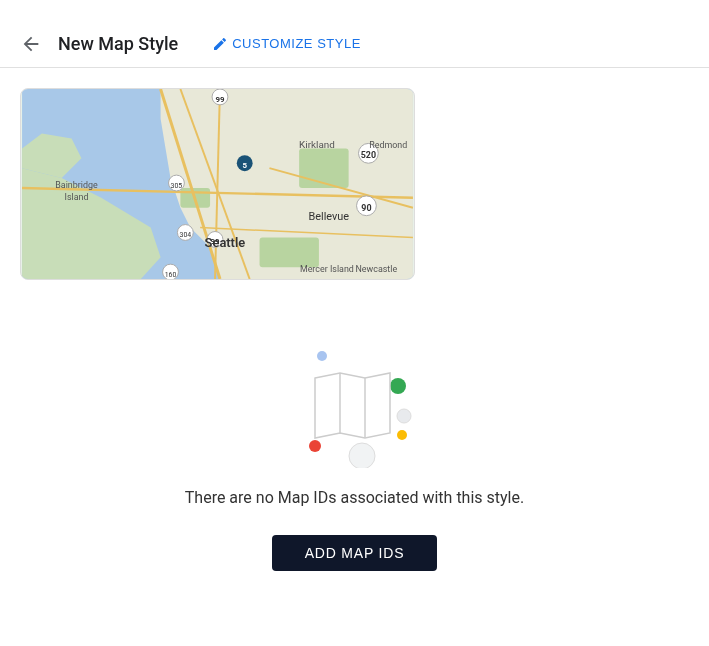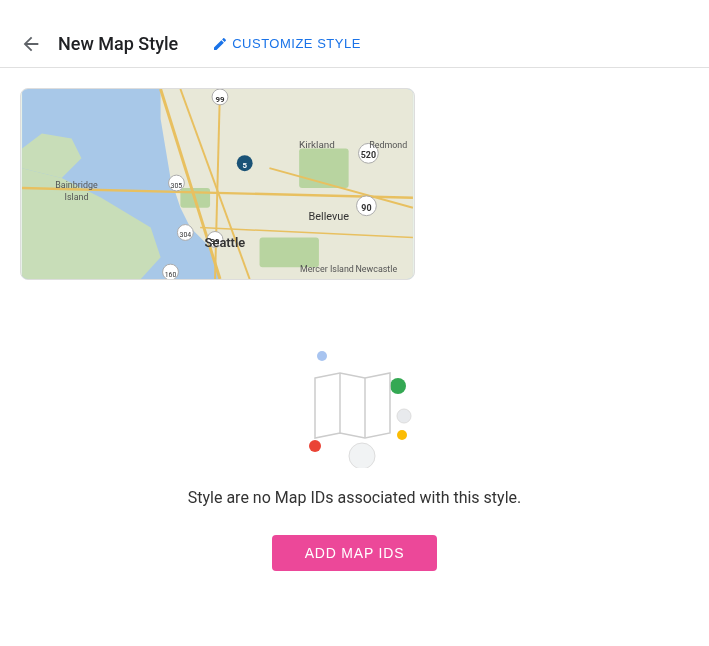--- a/index.html
+++ b/index.html
@@ -100,21 +100,21 @@
     }
 
     .empty-text {
       font-size: 16px;
       color: #333;
       margin-bottom: 28px;
       text-align: center;
     }
 
     .add-map-btn {
-      background: #ec4899;
+      background: #0f172a;
       color: #fff;
       border: none;
       border-radius: 4px;
       padding: 10px 33px;
       font-size: 14px;
       font-weight: 500;
       cursor: pointer;
       text-transform: uppercase;
       letter-spacing: 0.8px;
     }
@@ -212,18 +212,18 @@
         <g transform="translate(25, 45)">
 
           <path d="M5,5 L30,0 L55,5 L80,0 L80,60 L55,65 L30,60 L5,65 Z" fill="white" stroke="#ccc" stroke-width="1.5"></path>
 
           <line x1="30" y1="0" x2="30" y2="60" stroke="#ccc" stroke-width="1.5"></line>
           <line x1="55" y1="5" x2="55" y2="65" stroke="#ccc" stroke-width="1.5"></line>
         </g>
       </svg>
     </div>
 
-    <p class="empty-text">Style are no Map IDs associated with this style.</p>
+    <p class="empty-text">There are no Map IDs associated with this style.</p>
 
     <button class="add-map-btn">ADD MAP IDS</button>
   </div>
 
 </div>
 
 </body></html>

